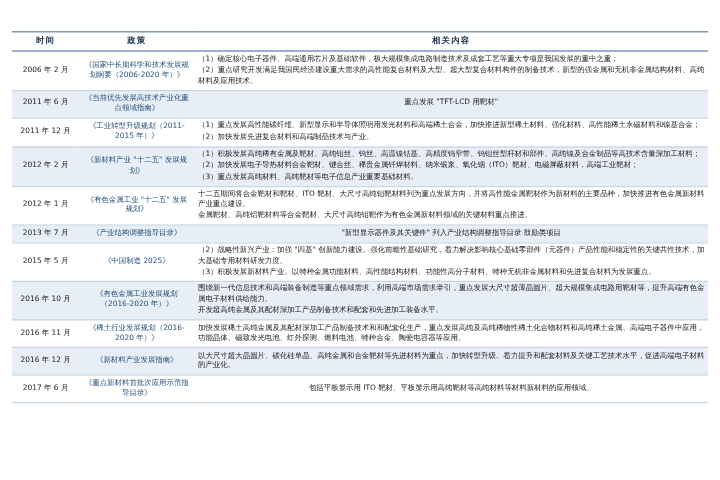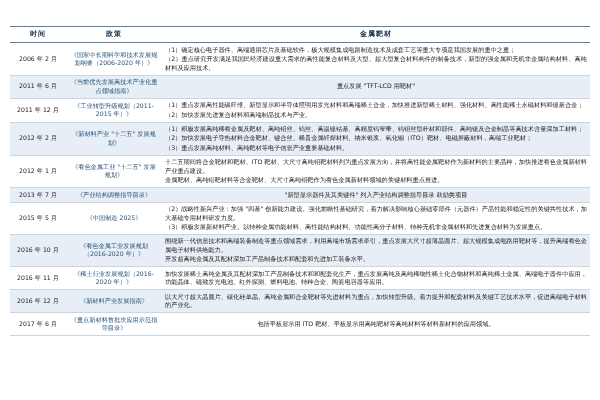--- a/index.html
+++ b/index.html
@@ -101,21 +101,21 @@
   <table class="policy-table">
     <colgroup>
       <col class="c-time">
       <col class="c-policy">
       <col class="c-content">
     </colgroup>
     <thead>
       <tr>
         <th>时间</th>
         <th>政策</th>
-        <th>金属靶材</th>
+        <th>相关内容</th>
       </tr>
     </thead>
     <tbody id="table-body">
         <tr>
           <td class="time-cell">2006 年 2 月</td>
           <td class="policy-cell">《国家中长期科学和技术发展规划纲要（2006-2020 年）》</td>
           <td class="content-cell">
             <span class="para">（1）确定核心电子器件、高端通用芯片及基础软件，极大规模集成电路制造技术及成套工艺等重大专项是我国发展的重中之重；</span>
             <span class="para">（2）重点研究开发满足我国民经济建设重大需求的高性能复合材料及大型、超大型复合材料构件的制备技术，新型的强金属和无机非金属结构材料、高纯材料及应用技术。</span>
           </td>

